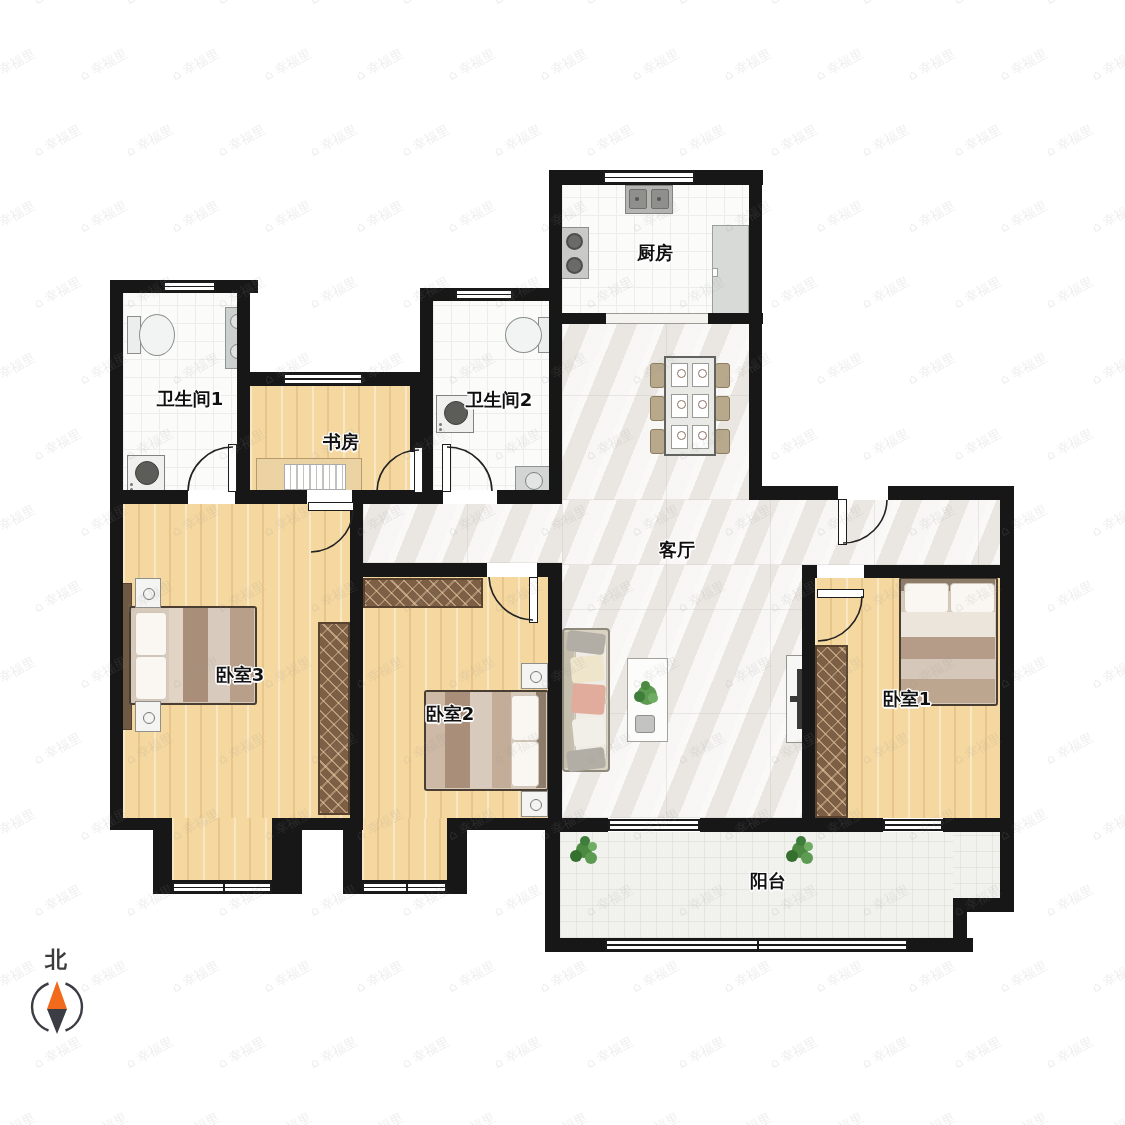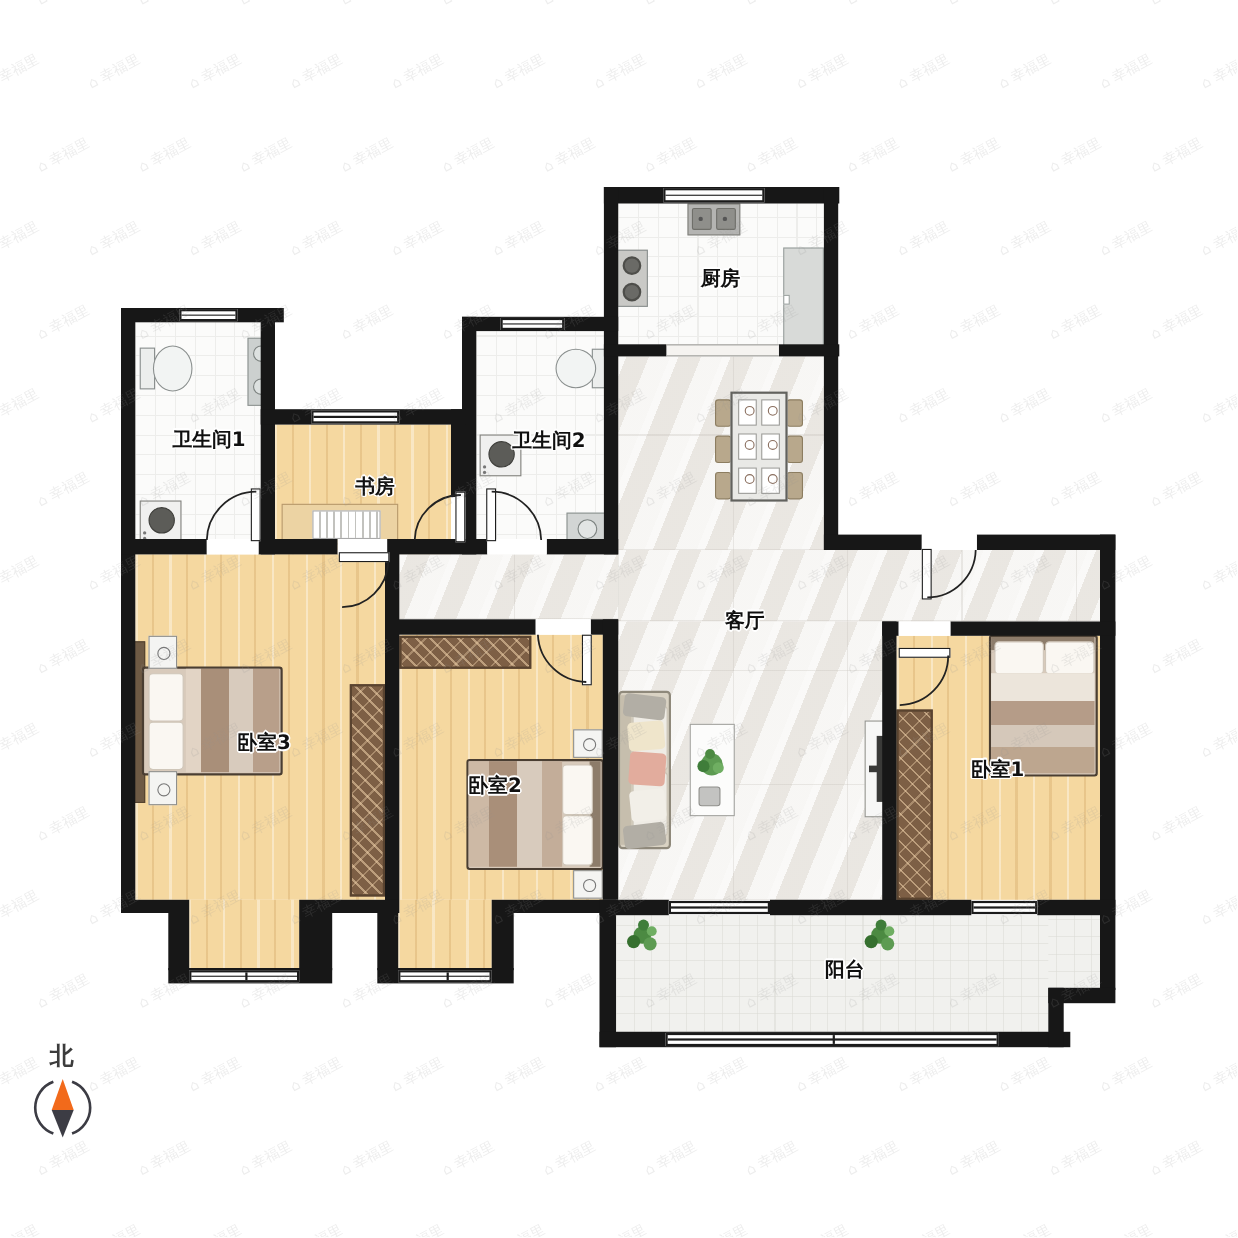--- a/index.html
+++ b/index.html
@@ -316,21 +316,21 @@
     <path d="M 447 447 A 45 45 0 0 1 492 491" fill="none" stroke="#222" stroke-width="1.6"></path>
     <path d="M 533 620 A 45 45 0 0 1 489 577" fill="none" stroke="#222" stroke-width="1.6"></path>
     <path d="M 843 543 A 44 44 0 0 0 887 500" fill="none" stroke="#222" stroke-width="1.6"></path>
     <path d="M 862 596 A 45 45 0 0 1 818 641" fill="none" stroke="#222" stroke-width="1.6"></path>
   </svg>
 
   <div class="lbl" style="left:655px;top:253px;">厨房</div>
   <div class="lbl" style="left:190px;top:399px;">卫生间1</div>
   <div class="lbl" style="left:499px;top:400px;">卫生间2</div>
   <div class="lbl" style="left:341px;top:442px;">书房</div>
-  <div class="lbl" style="left:677px;top:564px;">客厅</div>
+  <div class="lbl" style="left:677px;top:550px;">客厅</div>
   <div class="lbl" style="left:907px;top:699px;">卧室1</div>
   <div class="lbl" style="left:450px;top:714px;">卧室2</div>
   <div class="lbl" style="left:240px;top:675px;">卧室3</div>
   <div class="lbl" style="left:768px;top:881px;">阳台</div>
 
   <div class="north-label" style="left:56px;top:960px;">北</div>
   <svg class="abs" style="left:26px;top:976px;z-index:40;" width="62" height="62" viewBox="0 0 62 62">
     <path d="M 39.5 7.5 A 25 25 0 0 1 39.5 54.5" fill="none" stroke="#3c3c44" stroke-width="2.4"></path>
     <path d="M 22.5 7.5 A 25 25 0 0 0 22.5 54.5" fill="none" stroke="#3c3c44" stroke-width="2.4"></path>
     <polygon points="31,5 21,33 41,33" fill="#f26a1b"></polygon>

